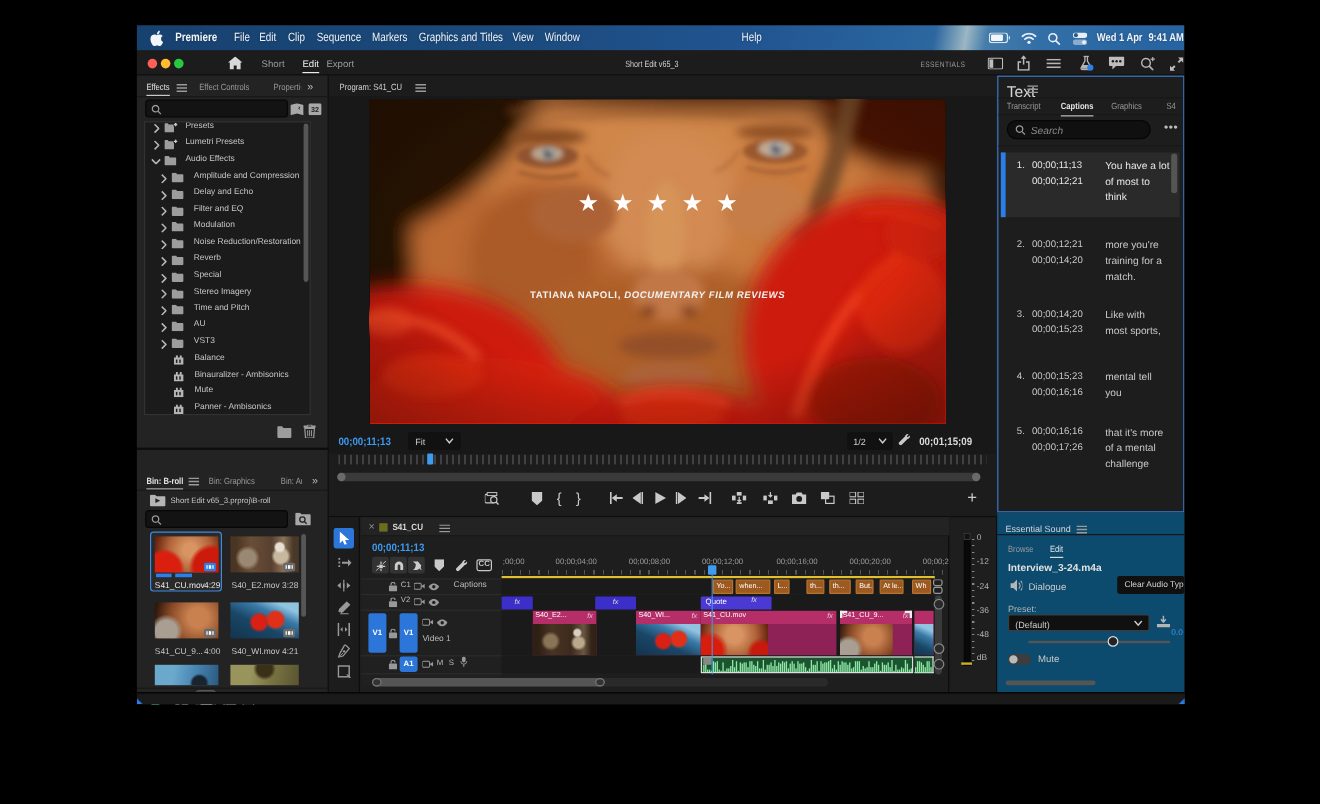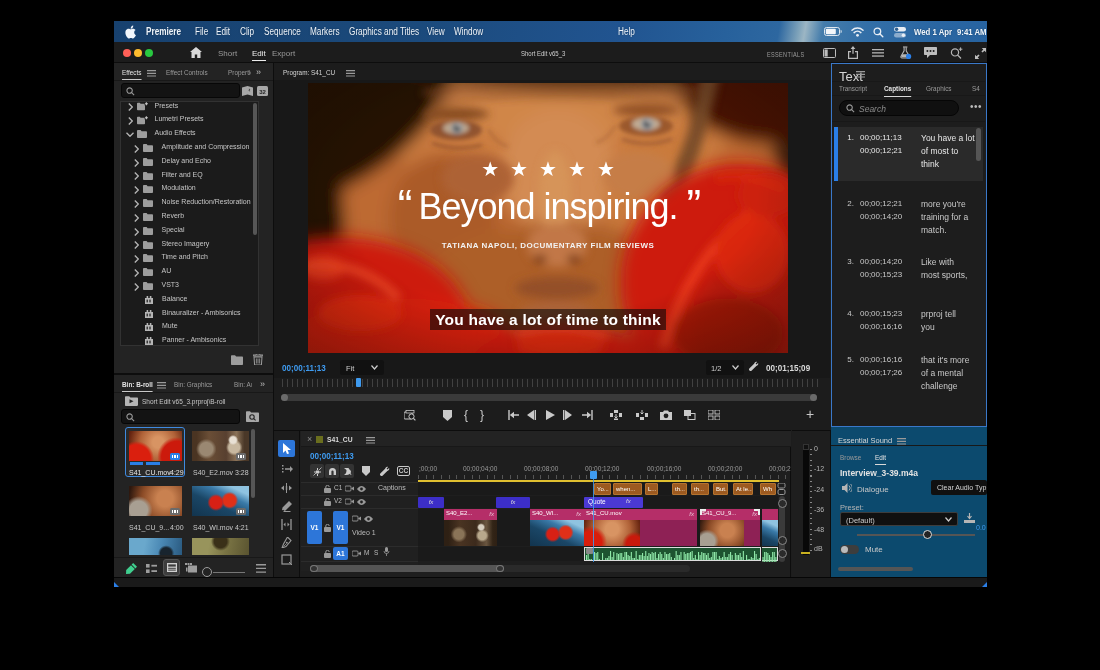--- a/index.html
+++ b/index.html
@@ -264,21 +264,21 @@
 </div>
 <svg class="a" style="left:117px;top:292px" width="12" height="10" viewBox="0 0 12 10">
           <path d="M0 1.2C0 .6.4.2 1 .2h3l1.2 1.4H11c.6 0 1 .4 1 1V9c0 .6-.4 1-1 1H1c-.6 0-1-.4-1-1z" fill="#9d9d9d"></path>
         </svg>
 <svg class="a" style="left:139px;top:291px" width="10" height="11" viewBox="0 0 10 11">
           <path d="M3.5 0h3l.5 1H10v1H0V1h3zM1 3h8l-.6 8H1.6z" fill="none" stroke="#9d9d9d" stroke-width="1"></path>
           <path d="M3.4 4.5v5M5 4.5v5M6.6 4.5v5" stroke="#9d9d9d" stroke-width=".8"></path>
         </svg>
 </div>
 <div class="a divh" style="left:0;top:310px;width:160px;height:2px"></div>
-<div class="a" style="left:0;top:312px;width:159px;height:202px">
+<div class="a" style="left:0;top:328px;width:159px;height:202px">
 <div class="a tabtxt tabon" style="left:8px;top:5px;font-weight:bold;border-bottom:1px solid #c9c9c9;padding-bottom:2px">Bin: B-roll</div>
 <svg class="a" style="left:43px;top:7px" width="9" height="7" viewBox="0 0 9 7">
           <path d="M0 0h9v1.2H0zM0 2.7h9v1.2H0zM0 5.4h9v1.2H0z" fill="#9a9a9a"></path>
         </svg>
 <div class="a tabtxt" style="left:60px;top:5px">Bin: Graphics</div>
 <div class="a tabtxt" style="left:120px;top:5px;width:21px;overflow:hidden">Bin: Au</div>
 <div class="a" style="left:146px;top:4px;color:#bbb;font-size:9px">»</div>
 <div class="a" style="left:0;top:17px;width:159px;height:1px;background:#181818"></div>
 <svg class="a" style="left:11px;top:21px" width="13" height="10" viewBox="0 0 13 10">
           <path d="M0 1.2C0 .6.4.2 1 .2h3.2L5.4 1.6H12c.6 0 1 .4 1 1V9c.6 0-1 1-1 1H1c-.6 0-1-.4-1-1z" fill="#b5b5b5"></path>
@@ -445,23 +445,21 @@
 <path d="M355 265 Q 382 175 442 130" stroke="#f4421f" stroke-width="9" fill="none" opacity=".8"></path>
 <ellipse cx="444" cy="170" rx="37" ry="40" fill="#dd2610" opacity=".85"></ellipse>
 <ellipse cx="460" cy="112" rx="30" ry="22" fill="#cc2010" opacity=".9"></ellipse>
 <path d="M408 96 q 34 -8 68 10" stroke="#df2c13" stroke-width="6" fill="none" opacity=".7"></path>
 <ellipse cx="420" cy="250" rx="55" ry="35" fill="#8f0d05" opacity=".6"></ellipse>
 </g>
 <rect width="480" height="270" fill="#d85a1e" opacity=".08"></rect>
           <rect width="480" height="270" fill="url(#vig)"></rect>
 </svg>
 <div class="a" style="left:0;top:74px;width:480px;text-align:center;color:#fff;font-size:20px;letter-spacing:11px;text-indent:11px">★★★★★</div>
-<div class="a" style="left:0;top:96px;width:480px;text-align:center;color:#fff;font-size:36px;white-space:nowrap"><span style="font-size:44px;letter-spacing:-3px;position:relative;top:2px">“</span><span style="letter-spacing:-1px"> Beyond inspiring. </span><span style="font-size:44px;letter-spacing:-3px;position:relative;top:2px">”</span></div>
-<div class="a" style="left:0;top:158px;width:480px;text-align:center;color:#f2f2f2;font-size:8px;font-weight:bold;letter-spacing:.5px">TATIANA NAPOLI, <span style="">DOCUMENTARY FILM REVIEWS</span></div>
-<div class="a" style="left:0;top:228px;width:480px;text-align:center"><span style="background:rgba(10,10,10,.6);color:#fff;font-size:15.5px;font-weight:600;padding:2px 5px;letter-spacing:.2px">You have a lot of time to think</span></div>
+<div class="a" style="left:0;top:158px;width:480px;text-align:center;color:#f2f2f2;font-size:8px;font-weight:bold;letter-spacing:.5px">TATIANA NAPOLI, <span style="font-style:italic">DOCUMENTARY FILM REVIEWS</span></div>
 </div>
 <div class="a" style="left:8px;top:300px;font-size:9px;font-weight:bold;color:#3f9bf0;transform:scaleX(.9);transform-origin:0 50%">00;00;11;13</div>
 <div class="a" style="left:66px;top:297px;width:44px;height:15px;background:#111;border-radius:2.5px"></div>
 <div class="a" style="left:72px;top:301px;font-size:7.5px;color:#ccc">Fit</div>
 <svg class="a" style="left:97px;top:302px" width="7" height="5" viewBox="0 0 7 5">
         <path d="M.5.5 3.5 4 6.5.5" fill="none" stroke="#ccc" stroke-width="1.2"></path>
       </svg>
 <div class="a" style="left:432px;top:297px;width:38px;height:15px;background:#111;border-radius:2.5px"></div>
 <div class="a" style="left:437px;top:301px;font-size:7.5px;color:#ccc">1/2</div>
 <svg class="a" style="left:458px;top:302px" width="7" height="5" viewBox="0 0 7 5">
@@ -906,39 +904,39 @@
 <div class="a" style="left:89px;top:148px;font-size:8.5px;color:#c9c9c9">training for a</div>
 <div class="a" style="left:89px;top:161px;font-size:8.5px;color:#c9c9c9">match.</div>
 <div class="a" style="left:12px;top:193px;font-size:8px;color:#c9c9c9;text-align:right;width:10px">3.</div>
 <div class="a" style="left:28px;top:193px;font-size:8px;color:#c9c9c9">00;00;14;20</div>
 <div class="a" style="left:28px;top:206px;font-size:8px;color:#c9c9c9">00;00;15;23</div>
 <div class="a" style="left:89px;top:193px;font-size:8.5px;color:#c9c9c9">Like with</div>
 <div class="a" style="left:89px;top:206px;font-size:8.5px;color:#c9c9c9">most sports,</div>
 <div class="a" style="left:12px;top:245px;font-size:8px;color:#c9c9c9;text-align:right;width:10px">4.</div>
 <div class="a" style="left:28px;top:245px;font-size:8px;color:#c9c9c9">00;00;15;23</div>
 <div class="a" style="left:28px;top:258px;font-size:8px;color:#c9c9c9">00;00;16;16</div>
-<div class="a" style="left:89px;top:245px;font-size:8.5px;color:#c9c9c9">prproj tell</div>
+<div class="a" style="left:89px;top:245px;font-size:8.5px;color:#c9c9c9">mental tell</div>
 <div class="a" style="left:89px;top:258px;font-size:8.5px;color:#c9c9c9">you</div>
 <div class="a" style="left:12px;top:291px;font-size:8px;color:#c9c9c9;text-align:right;width:10px">5.</div>
 <div class="a" style="left:28px;top:291px;font-size:8px;color:#c9c9c9">00;00;16;16</div>
 <div class="a" style="left:28px;top:304px;font-size:8px;color:#c9c9c9">00;00;17;26</div>
 <div class="a" style="left:89px;top:291px;font-size:8.5px;color:#c9c9c9">that it's more</div>
 <div class="a" style="left:89px;top:304px;font-size:8.5px;color:#c9c9c9">of a mental</div>
 <div class="a" style="left:89px;top:317px;font-size:8.5px;color:#c9c9c9">challenge</div>
 <div class="a" style="left:144px;top:64px;width:5px;height:33px;background:#555;border-radius:2.5px"></div>
 </div>
 <div class="a" id="espanel" style="left:717px;top:406px;width:156px;height:150px;background:#0c4a6e">
 <div class="a" style="left:7px;top:9px;font-size:7.5px;color:#d5d5d5">Essential Sound</div>
 <svg class="a" style="left:66px;top:10.5px" width="9" height="7" viewBox="0 0 9 7">
         <path d="M0 0h9v1.2H0zM0 2.7h9v1.2H0zM0 5.4h9v1.2H0z" fill="#9a9a9a"></path>
       </svg>
 <div class="a" style="left:0;top:18px;width:156px;height:1px;background:#181818"></div>
 <div class="a tabtxt" style="left:9px;top:26px">Browse</div>
 <div class="a tabtxt tabon" style="left:44px;top:26px;border-bottom:1.5px solid #d9d9d9;padding-bottom:2px">Edit</div>
-<div class="a" style="left:9px;top:41px;font-size:8.5px;font-weight:bold;color:#e2e2e2">Interview_3-39.m4a</div>
+<div class="a" style="left:9px;top:41px;font-size:8.5px;font-weight:bold;color:#e2e2e2">Interview_3-24.m4a</div>
 <svg class="a" style="left:11px;top:56px" width="10" height="10" viewBox="0 0 10 10">
         <path d="M0 3h2.5L5.5 0v10L2.5 7H0z" fill="#b5b5b5"></path>
         <path d="M7 2.5a3.5 3.5 0 0 1 0 5M8.6 1a5.5 5.5 0 0 1 0 8" fill="none" stroke="#b5b5b5" stroke-width=".9"></path>
       </svg>
 <div class="a" style="left:26px;top:58px;font-size:8px;color:#c9c9c9">Dialogue</div>
 <div class="a" style="left:100px;top:53px;width:56px;height:15px;background:#101010;border-radius:2px;color:#d5d5d5;font-size:7px;line-height:15px;padding-left:6px;white-space:nowrap;overflow:hidden">Clear Audio Typ</div>
 <div class="a" style="left:9px;top:76px;font-size:7.5px;color:#b5b5b5">Preset:</div>
 <div class="a" style="left:9px;top:85px;width:118px;height:14px;background:#101010;border:1px solid #3d3d3d;border-radius:2px"></div>
 <div class="a" style="left:15px;top:89px;font-size:7.5px;color:#ccc">(Default)</div>
 <svg class="a" style="left:114px;top:90px" width="7" height="5" viewBox="0 0 7 5">

